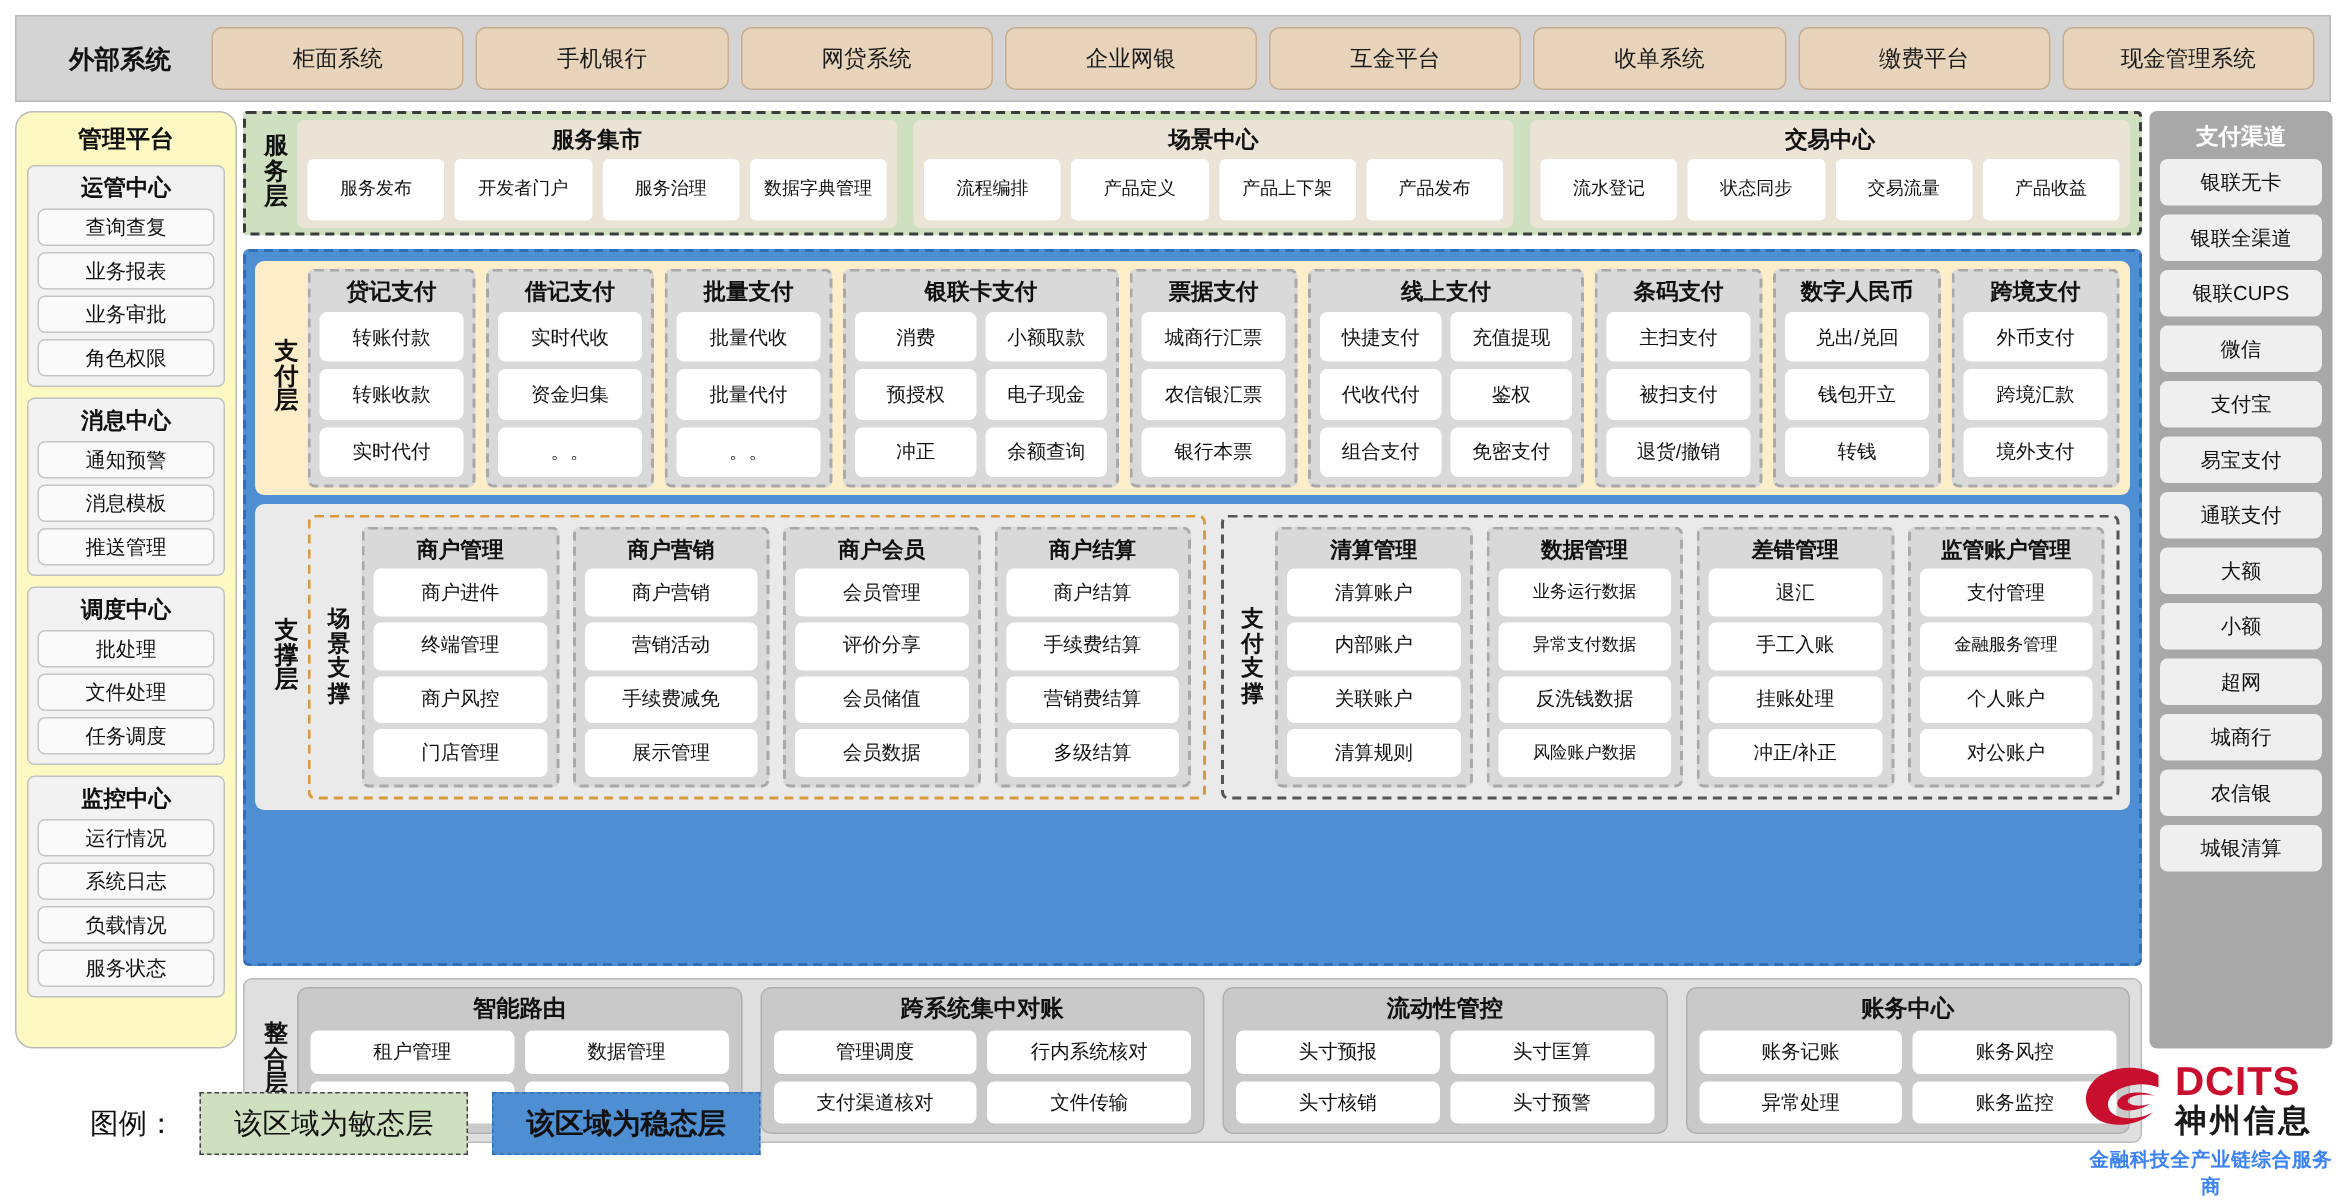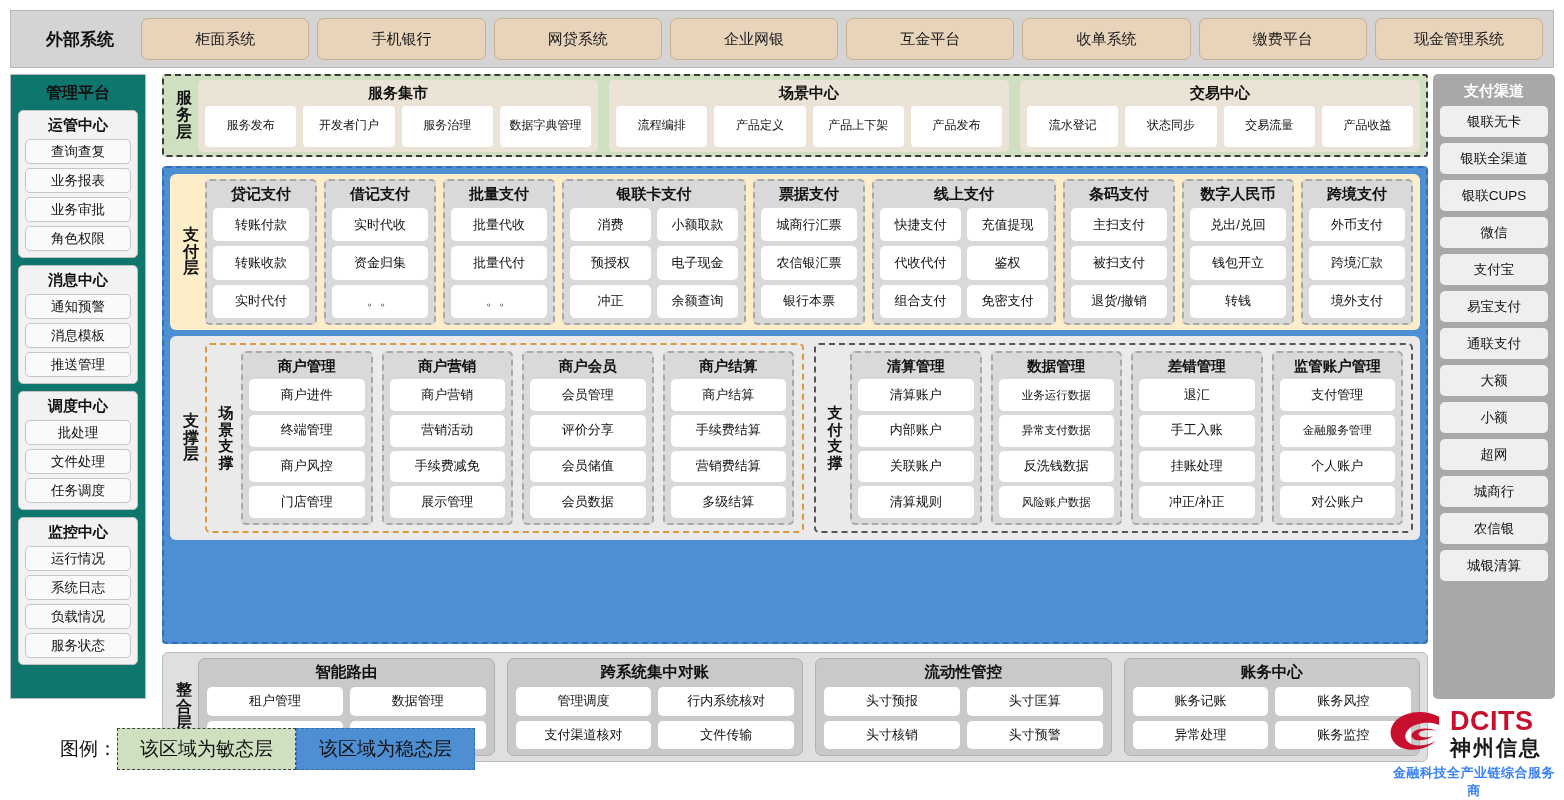--- a/index.html
+++ b/index.html
@@ -24,22 +24,22 @@
   }
   .ext-items { display: flex; flex: 1; gap: 8px; padding-right: 2px; }
   .ext-item {
     flex: 1; height: 42px; background: #e8d4bb; border: 1px solid #c8ae8f;
     border-radius: 7px; display: flex; align-items: center; justify-content: center;
     font-size: 15px; color: #1a1a1a;
   }
 
   
   .left-side {
-    position: absolute; left: 10px; top: 74px; width: 136px; height: 625px;
-    background: #0f766e; border: 1px solid #b9b9b9; border-radius: 1px;
+    position: absolute; left: 10px; top: 74px; width: 148px; height: 625px;
+    background: #fef9c3; border: 1px solid #b9b9b9; border-radius: 12px;
     padding: 5px 7px;
   }
   .left-title { text-align: center; font-size: 16px; font-weight: bold; color: #111; padding: 3px 0 6px; }
   .ls-group {
     border: 1px solid #c2c2c2; border-radius: 5px; background: #f2f2f2;
     margin-bottom: 7px; padding: 4px 6px 6px;
   }
   .ls-group-title { text-align: center; font-size: 15px; font-weight: bold; color: #111; padding: 1px 0 4px; }
   .ls-item {
     background: #fafafa; border: 1px solid #c6c6c6; border-radius: 5px;
@@ -144,28 +144,28 @@
   .int-groups { display: flex; flex: 1; gap: 12px; height: 98px; }
   .int-group {
     flex: 1; background: #c9c9c9; border: 1px solid #b0b0b0; border-radius: 7px;
     padding: 2px 8px 6px; display: flex; flex-direction: column;
   }
   .ig-title { text-align: center; font-size: 15.5px; font-weight: bold; color: #111; padding: 1px 0 4px; }
   .ig-body { flex: 1; display: flex; flex-direction: column; gap: 5px; }
   .ig-row { display: flex; gap: 7px; flex: 1; }
 
   
-  .legend { position: absolute; left: 60px; top: 728px; display: flex; align-items: center; }
+  .legend { position: absolute; left: 60px; top: 728px; display: flex; align-items: center; gap: 16px; }
   .legend-label { font-size: 19px; color: #111; }
   .legend-box {
     height: 42px; display: flex; align-items: center; justify-content: center;
     font-size: 19px; color: #111; padding: 0 22px;
   }
   .legend-agile { background: #cfe0c0; border: 1px dashed #444; }
-  .legend-stable { background: #4e8fd4; border: 1px dashed #2f6fb5; }
+  .legend-stable { background: #4e8fd4; border: 1px dashed #2f6fb5; font-weight: bold; }
 
   
   .logo-wrap { position: absolute; left: 1388px; top: 708px; width: 172px; height: 86px; }
   .logo-top { display: flex; align-items: center; gap: 4px; }
   .logo-mark { width: 58px; height: 44px; flex: none; }
   .logo-text { display: flex; flex-direction: column; line-height: 1; }
   .logo-en { font-size: 27px; font-weight: bold; color: #c8102e; letter-spacing: 0.5px; font-family: "Liberation Sans", sans-serif; }
   .logo-cn { font-size: 21px; font-weight: bold; color: #1a1a1a; letter-spacing: 2px; margin-top: 2px; }
   .logo-tag { font-size: 13px; font-weight: bold; color: #3b82f6; margin-top: 6px; text-align: center; letter-spacing: 0.5px; }
 </style>

